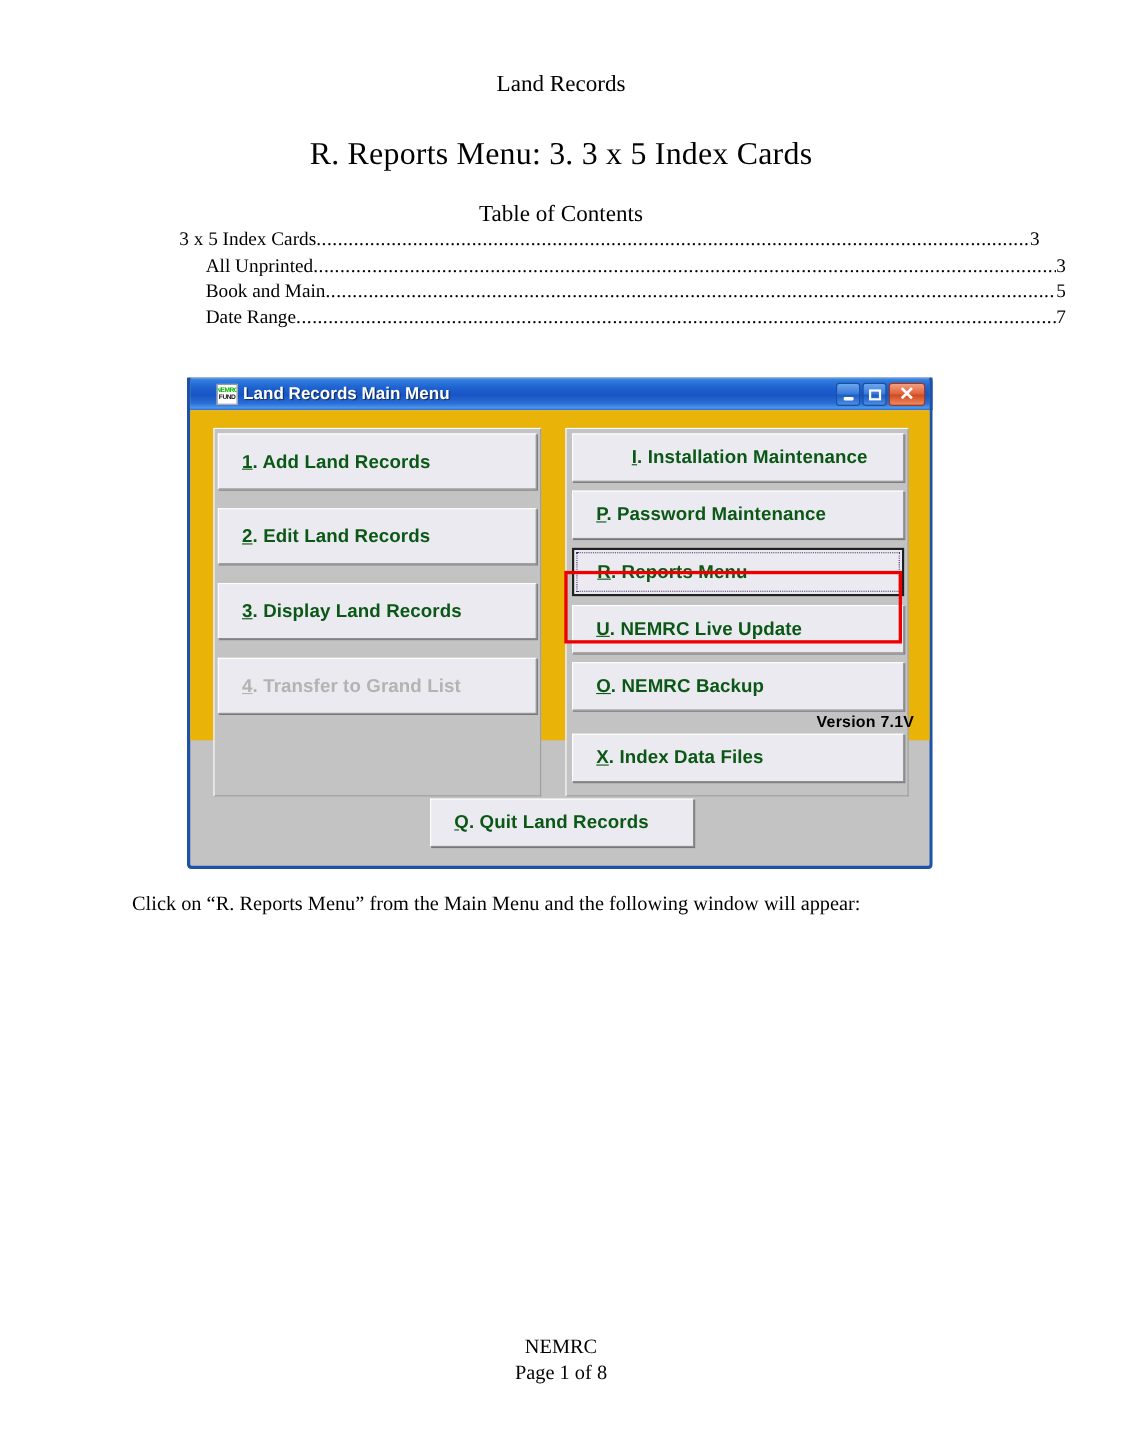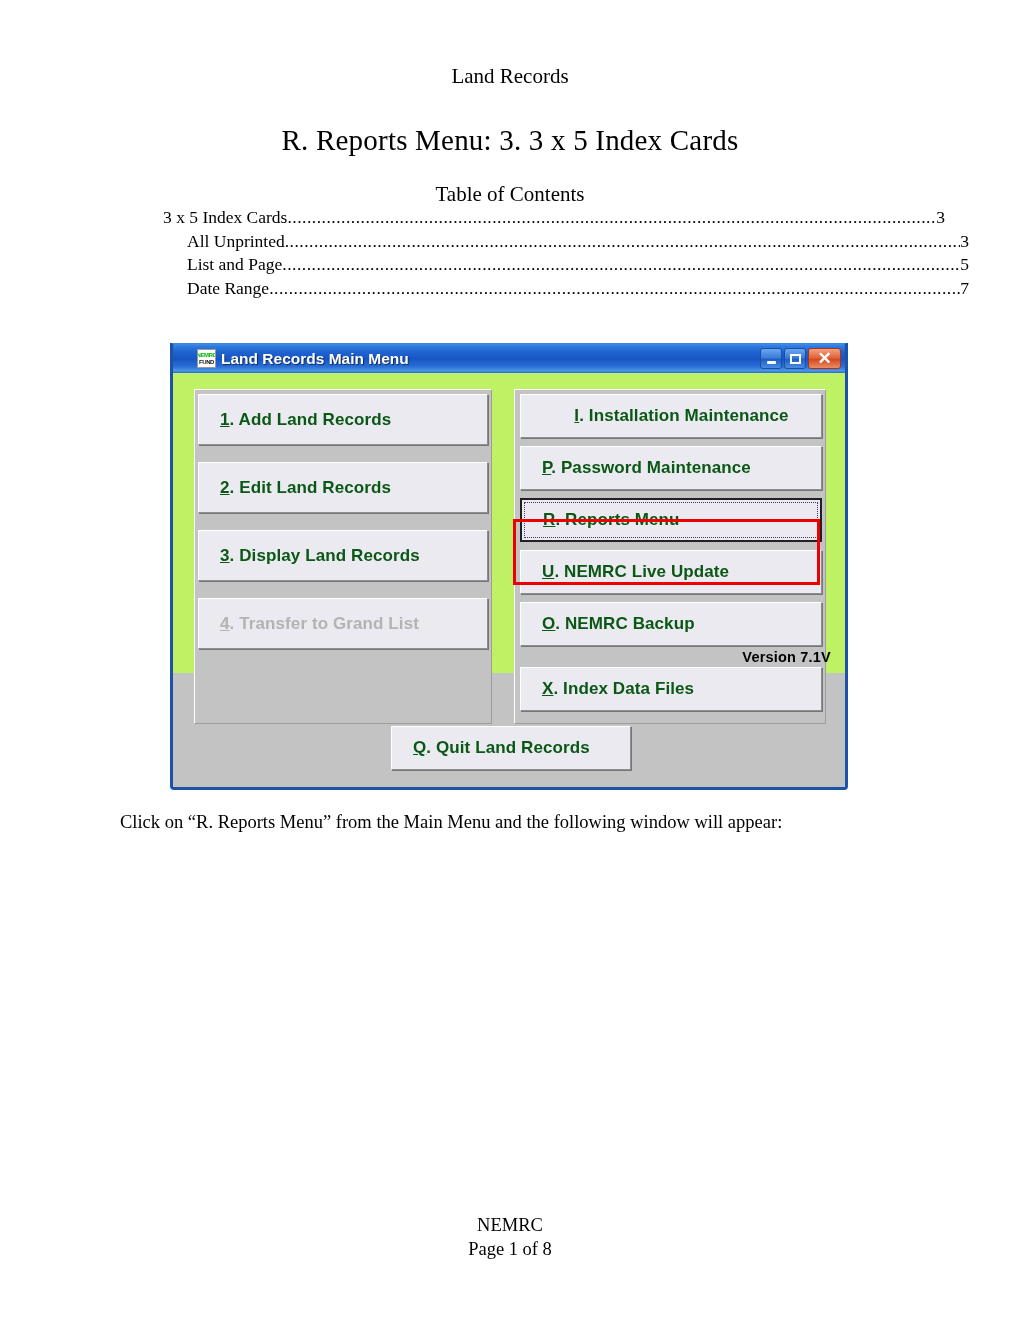--- a/index.html
+++ b/index.html
@@ -211,21 +211,21 @@
     color: #ffffff;
     font-size: 17px;
     font-weight: bold;
     line-height: 17px;
     font-family: "Liberation Sans", sans-serif;
   }
 
   .client {
     position: relative;
     height: 300px;
-    background: #bef264;
+    background: #eab308;
     box-sizing: border-box;
   }
 
   .panel {
     position: absolute;
     background: #c3c3c3;
     border: 1px solid #ffffff;
     border-right-color: #9d9d9d;
     border-bottom-color: #9d9d9d;
     box-sizing: border-box;
@@ -324,21 +324,21 @@
       <span class="toc-label">3 x 5 Index Cards</span>
       <span class="toc-dots">................................................................................................................................................................</span>
       <span class="toc-page">3</span>
     </div>
     <div class="toc-row indent">
       <span class="toc-label">All Unprinted</span>
       <span class="toc-dots">................................................................................................................................................................</span>
       <span class="toc-page">3</span>
     </div>
     <div class="toc-row indent">
-      <span class="toc-label">List and Page</span>
+      <span class="toc-label">Book and Main</span>
       <span class="toc-dots">................................................................................................................................................................</span>
       <span class="toc-page">5</span>
     </div>
     <div class="toc-row indent">
       <span class="toc-label">Date Range</span>
       <span class="toc-dots">................................................................................................................................................................</span>
       <span class="toc-page">7</span>
     </div>
   </div>
 

